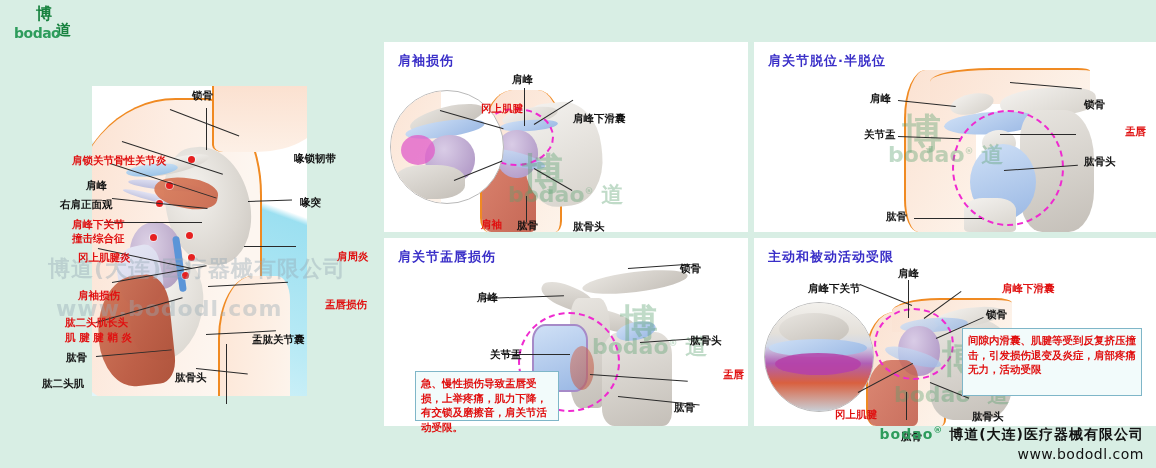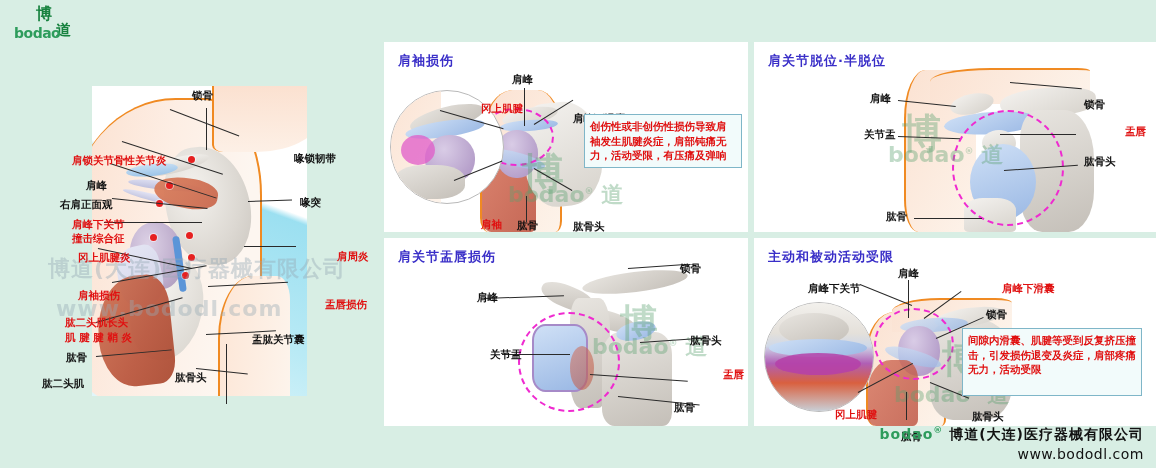--- a/index.html
+++ b/index.html
@@ -221,21 +221,20 @@
         <div class="ldr" style="left:142px;top:128px;width:1px;height:26px;background:#2a2a2a;"></div>
       </div>
 
       <div class="lbl r" style="left:56px;top:60px;">冈上肌腱</div>
       <div class="lbl k" style="left:128px;top:31px;">肩峰</div>
       <div class="lbl k" style="left:189px;top:70px;">肩峰下滑囊</div>
       <div class="lbl r" style="left:56px;top:176px;">肩袖</div>
       <div class="lbl k" style="left:189px;top:178px;">肱骨头</div>
       <div class="lbl k" style="left:133px;top:177px;">肱骨</div>
 
-      <div class="callout" style="left:200px;top:72px;width:158px;height:54px;">创伤性或非创伤性损伤导致肩袖发生肌腱炎症，肩部钝痛无力，活动受限，有压痛及弹响</div>
     </div>
 
     <div class="panel p2">
       <div class="ptitle">肩关节脱位·半脱位</div>
 
       <div class="art" style="left:0;top:26px;width:402px;height:164px;overflow:hidden;">
         <div class="skin" style="left:150px;top:2px;width:70px;height:162px;border-radius:30% 10% 6% 20%;border-left:2px solid #f08a22;"></div>
         <div class="skin" style="left:176px;top:0px;width:160px;height:34px;border-radius:38% 8% 0 0;border-top:2px solid #f08a22;"></div>
         <div class="bn" style="left:246px;top:20px;width:96px;height:28px;border-radius:46% 40% 40% 46%;transform:rotate(-4deg);"></div>
         <div class="bn" style="left:196px;top:26px;width:44px;height:20px;border-radius:50%;transform:rotate(-12deg);"></div>
@@ -287,20 +286,21 @@
         <div class="ldr" style="left:234px;top:132px;width:82px;transform:rotate(6deg);"></div>
       </div>
 
       <div class="lbl k" style="left:296px;top:24px;">锁骨</div>
       <div class="lbl k" style="left:93px;top:53px;">肩峰</div>
       <div class="lbl k" style="left:106px;top:110px;">关节盂</div>
       <div class="lbl k" style="left:306px;top:96px;">肱骨头</div>
       <div class="lbl r" style="left:298px;top:130px;">盂唇</div>
       <div class="lbl k" style="left:290px;top:163px;">肱骨</div>
 
+      <div class="callout" style="left:31px;top:133px;width:144px;height:50px;">急、慢性损伤导致盂唇受损，上举疼痛，肌力下降，有交锁及磨擦音，肩关节活动受限。</div>
     </div>
 
     <div class="panel p4">
       <div class="ptitle">主动和被动活动受限</div>
 
       <div class="art" style="left:0;top:26px;width:402px;height:162px;overflow:hidden;">
         <div class="skin" style="left:112px;top:48px;width:76px;height:114px;border-radius:36% 14% 6% 12%;border-left:2px solid #f08a22;border-right:2px solid #f08a22;"></div>
         <div class="skin" style="left:138px;top:34px;width:120px;height:32px;border-radius:40% 14% 0 0;border-top:2px solid #f08a22;"></div>
         <div class="bnd" style="left:176px;top:56px;width:82px;height:100px;border-radius:26% 38% 34% 28%;"></div>
         <div class="bn" style="left:180px;top:44px;width:70px;height:18px;border-radius:50%;transform:rotate(-8deg);"></div>

